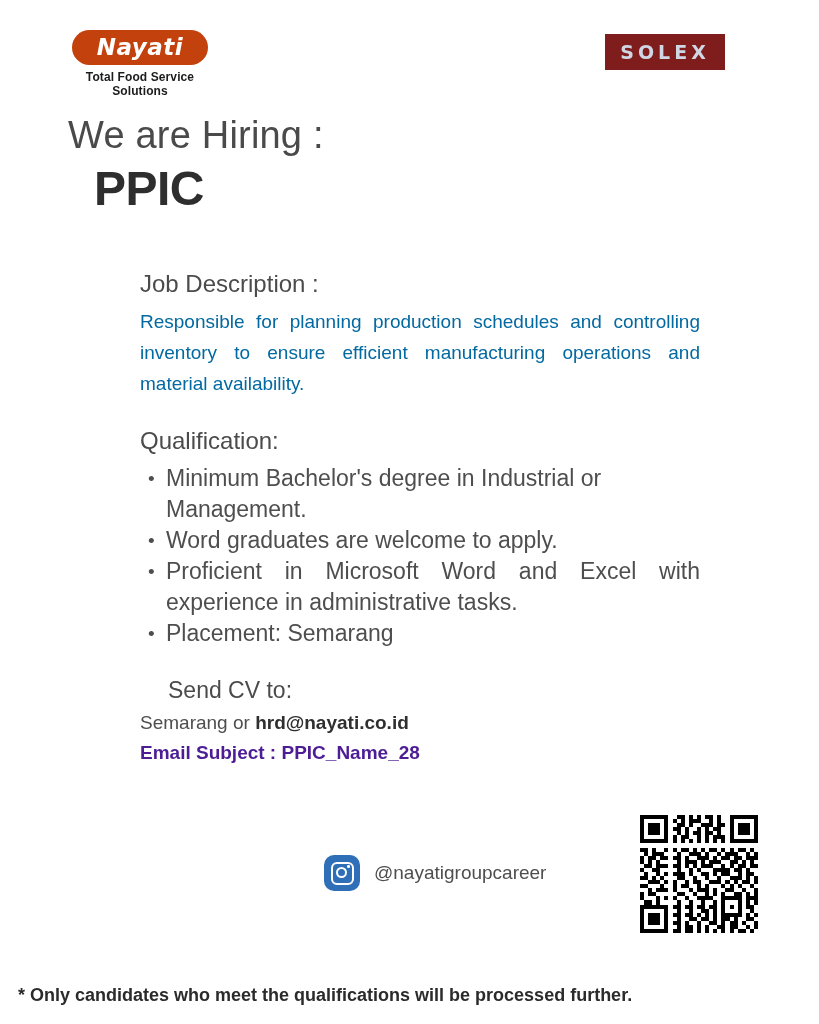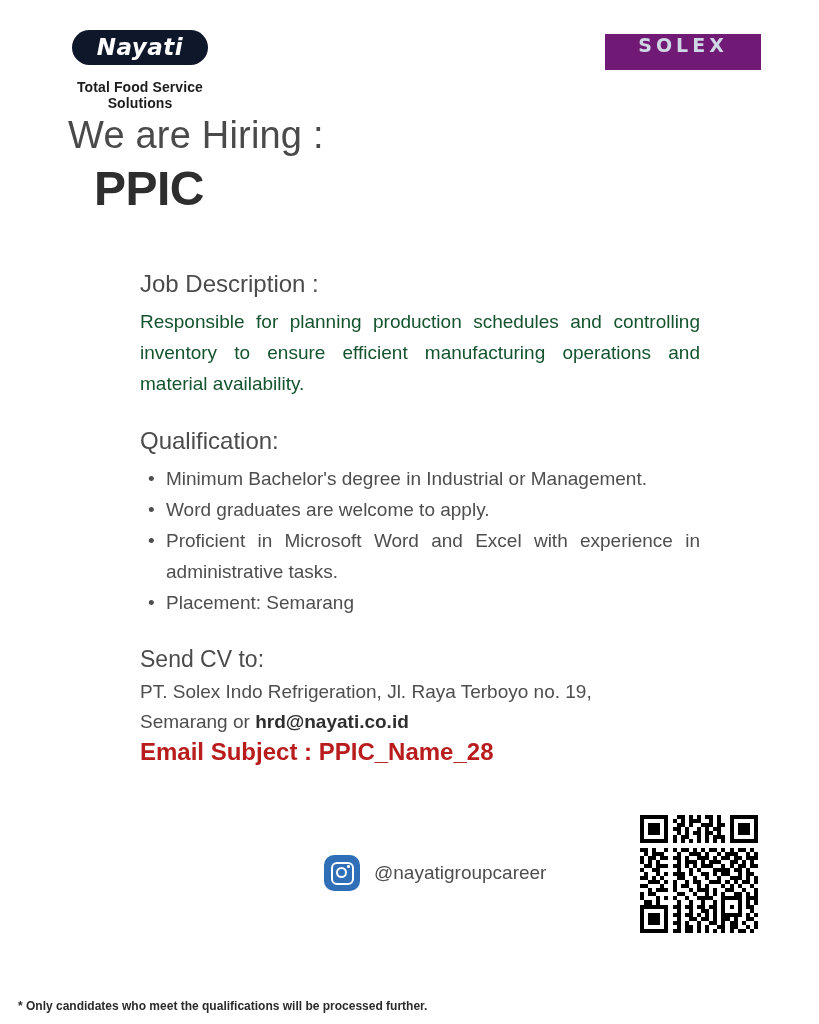--- a/index.html
+++ b/index.html
@@ -25,51 +25,52 @@
     height: 70px;
   }
   .logo-nayati {
     position: absolute;
     left: 72px;
     top: 6px;
     width: 136px;
     text-align: center;
   }
   .logo-nayati-badge {
-    background: #0f172a;
+    background: #c2410c;
     border-radius: 18px;
     padding: 5px 0 6px 0;
     width: 136px;
     box-sizing: border-box;
   }
   .logo-nayati-badge span {
     display: block;
     font-family: "DejaVu Sans", sans-serif;
     font-weight: bold;
     font-style: italic;
     font-size: 23px;
     letter-spacing: 0.5px;
     color: #ffffff;
     line-height: 24px;
   }
   .logo-nayati-tag {
-    margin-top: 14px;
-    font-size: 14px;
+    margin-top: 5px;
+    font-size: 12px;
     font-weight: bold;
     color: #1c1c1c;
     letter-spacing: 0.1px;
   }
   .logo-solex {
     position: absolute;
     left: 605px;
     top: 10px;
-    width: 156px;
+    width: 120px;
     height: 36px;
-    background: #701a75;
+    background: #7f1d1d;
     display: flex;
+    align-items: center;
     justify-content: center;
   }
   .logo-solex span {
     font-family: "DejaVu Sans", sans-serif;
     font-weight: bold;
     font-size: 19px;
     letter-spacing: 4px;
     color: #cfd6e4;
   }
 
@@ -105,36 +106,36 @@
   }
   .section-head {
     font-size: 24px;
     font-weight: 400;
     color: #4b4b4b;
     margin-bottom: 8px;
   }
   .para {
     font-size: 19px;
     line-height: 31px;
-    color: #14532d;
+    color: #0369a1;
     text-align: justify;
     text-justify: inter-word;
     margin: 0;
   }
   .spacer-lg { height: 28px; }
 
   ul.quals {
     list-style: none;
     margin: 4px 0 0 0;
     padding: 0;
   }
   ul.quals li {
     position: relative;
     padding-left: 26px;
-    font-size: 19px;
+    font-size: 23px;
     line-height: 31px;
     color: #4e4e4e;
     margin-bottom: 0px;
   }
   ul.quals li::before {
     content: "\2022";
     position: absolute;
     left: 8px;
     top: 0;
     font-size: 19px;
@@ -142,32 +143,33 @@
   }
   ul.quals li.justify {
     text-align: justify;
     text-justify: inter-word;
   }
 
   .send-head {
     font-size: 23px;
     color: #4b4b4b;
     margin-bottom: 4px;
+    margin-left: 28px;
   }
   .addr {
     font-size: 19px;
     line-height: 30px;
     color: #4e4e4e;
   }
   .addr b { font-weight: bold; color: #2f2f2f; }
   .subject {
-    font-size: 24px;
+    font-size: 19px;
     line-height: 30px;
     font-weight: bold;
-    color: #b91c1c;
+    color: #4c1d95;
   }
 
   
   .ig-row {
     position: absolute;
     left: 280px;
     top: 855px;
     display: flex;
     align-items: center;
     gap: 14px;
@@ -221,22 +223,22 @@
     width: 118px;
     height: 118px;
     background: #ffffff;
   }
   .qr svg { display: block; }
 
   
   .footnote {
     position: absolute;
     left: 18px;
-    bottom: 11px;
-    font-size: 12px;
+    bottom: 18px;
+    font-size: 18px;
     font-weight: bold;
     color: #2b2b2b;
   }
 </style>
 </head>
 <body>
 
 <div class="header">
   <div class="logo-nayati">
     <div class="logo-nayati-badge">
@@ -265,21 +267,20 @@
   <ul class="quals">
     <li>Minimum Bachelor's degree in Industrial or Management.</li>
     <li>Word graduates are welcome to apply.</li>
     <li class="justify">Proficient in Microsoft Word and Excel with experience in administrative tasks.</li>
     <li>Placement: Semarang</li>
   </ul>
 
   <div class="spacer-lg"></div>
 
   <div class="send-head">Send CV to:</div>
-  <div class="addr">PT. Solex Indo Refrigeration, Jl. Raya Terboyo no. 19,</div>
   <div class="addr"><span>Semarang or </span><b>hrd@nayati.co.id</b></div>
   <div class="subject">Email Subject : PPIC_Name_28</div>
 </div>
 
 <div class="ig-row">
   <div class="ig-icon">
     <div class="outer">
         <span class="dot"></span>
       </div>
   </div>

